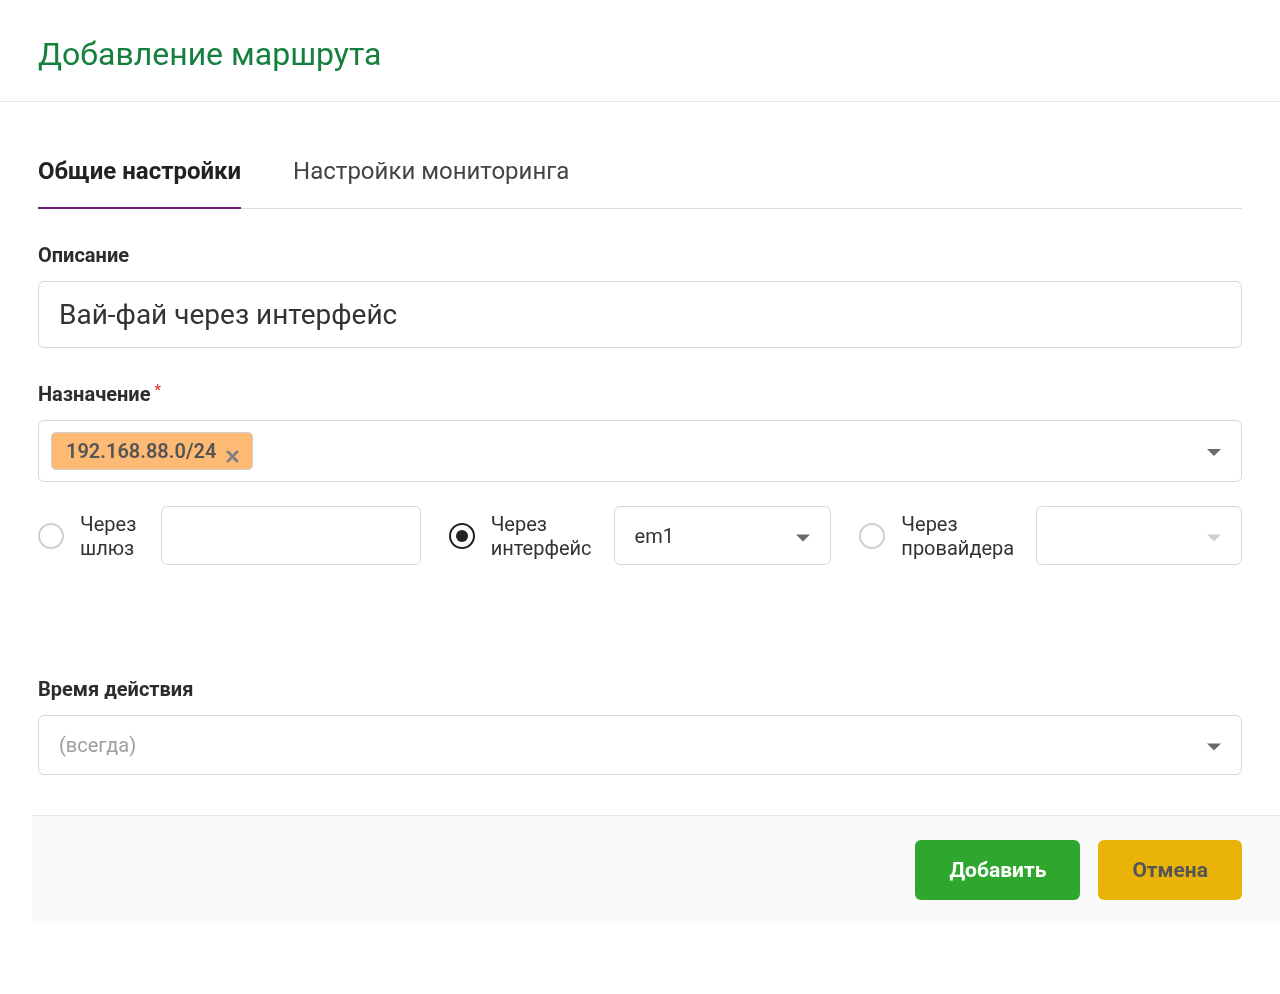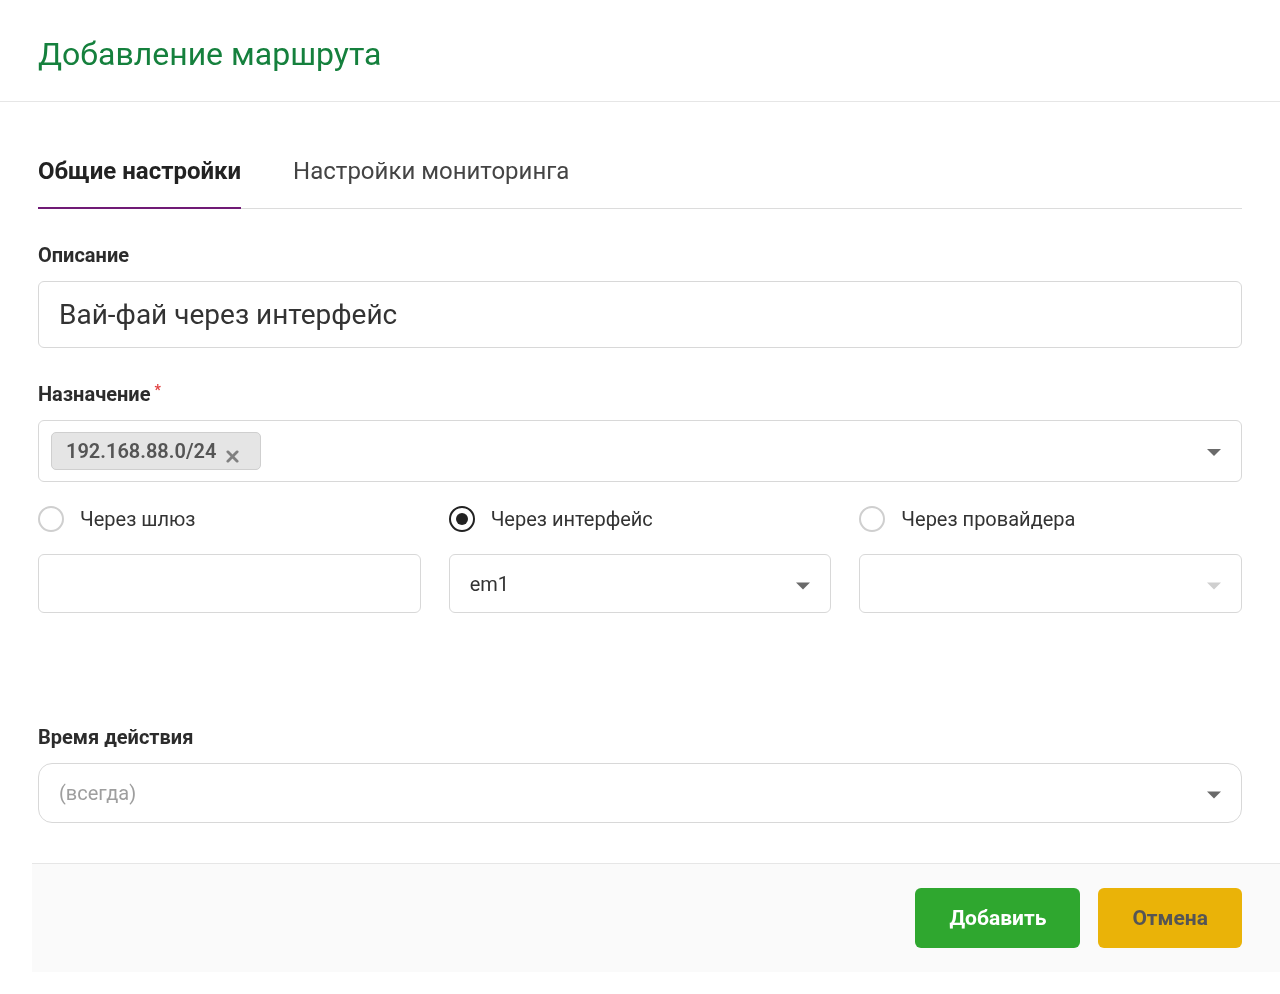--- a/index.html
+++ b/index.html
@@ -80,24 +80,24 @@
       border-radius: 6px;
       padding: 8px 12px;
       position: relative;
       min-height: 62px;
       display: flex;
       align-items: center;
     }
     .tag-chip {
       display: inline-flex;
       align-items: center;
-      background: #e5e5e5;
+      background: #fdba74;
       border: 1px solid #cfcfcf;
       border-radius: 5px;
-      padding: 6px 20px 6px 14px;
+      padding: 6px 12px 6px 14px;
       font-size: 20px;
       font-weight: 600;
       color: #555555;
       gap: 10px;
     }
     .tag-chip .remove-icon {
       width: 14px;
       height: 14px;
       cursor: pointer;
       color: #808080;
@@ -110,21 +110,21 @@
       color: #6a6a6a;
     }
     .radio-row {
       display: flex;
       gap: 0;
       margin-top: 24px;
     }
     .radio-col {
       flex: 1;
       display: flex;
-      flex-direction: column;
+      flex-direction: row;
       gap: 22px;
     }
     .radio-col:not(:first-child) {
       margin-left: 28px;
     }
     .radio-option {
       display: flex;
       align-items: center;
       gap: 16px;
       cursor: pointer;
@@ -174,21 +174,21 @@
     }
     .select-input .dropdown-caret {
       pointer-events: none;
     }
     .select-input.disabled .dropdown-caret {
       color: #cfcfcf;
     }
     .placeholder-select {
       width: 100%;
       border: 1px solid #d8d8d8;
-      border-radius: 14px;
+      border-radius: 6px;
       padding: 16px 48px 16px 20px;
       font-size: 20px;
       color: #9e9e9e;
       position: relative;
       min-height: 60px;
       display: flex;
       align-items: center;
       cursor: pointer;
     }
     .spacer-lg {

